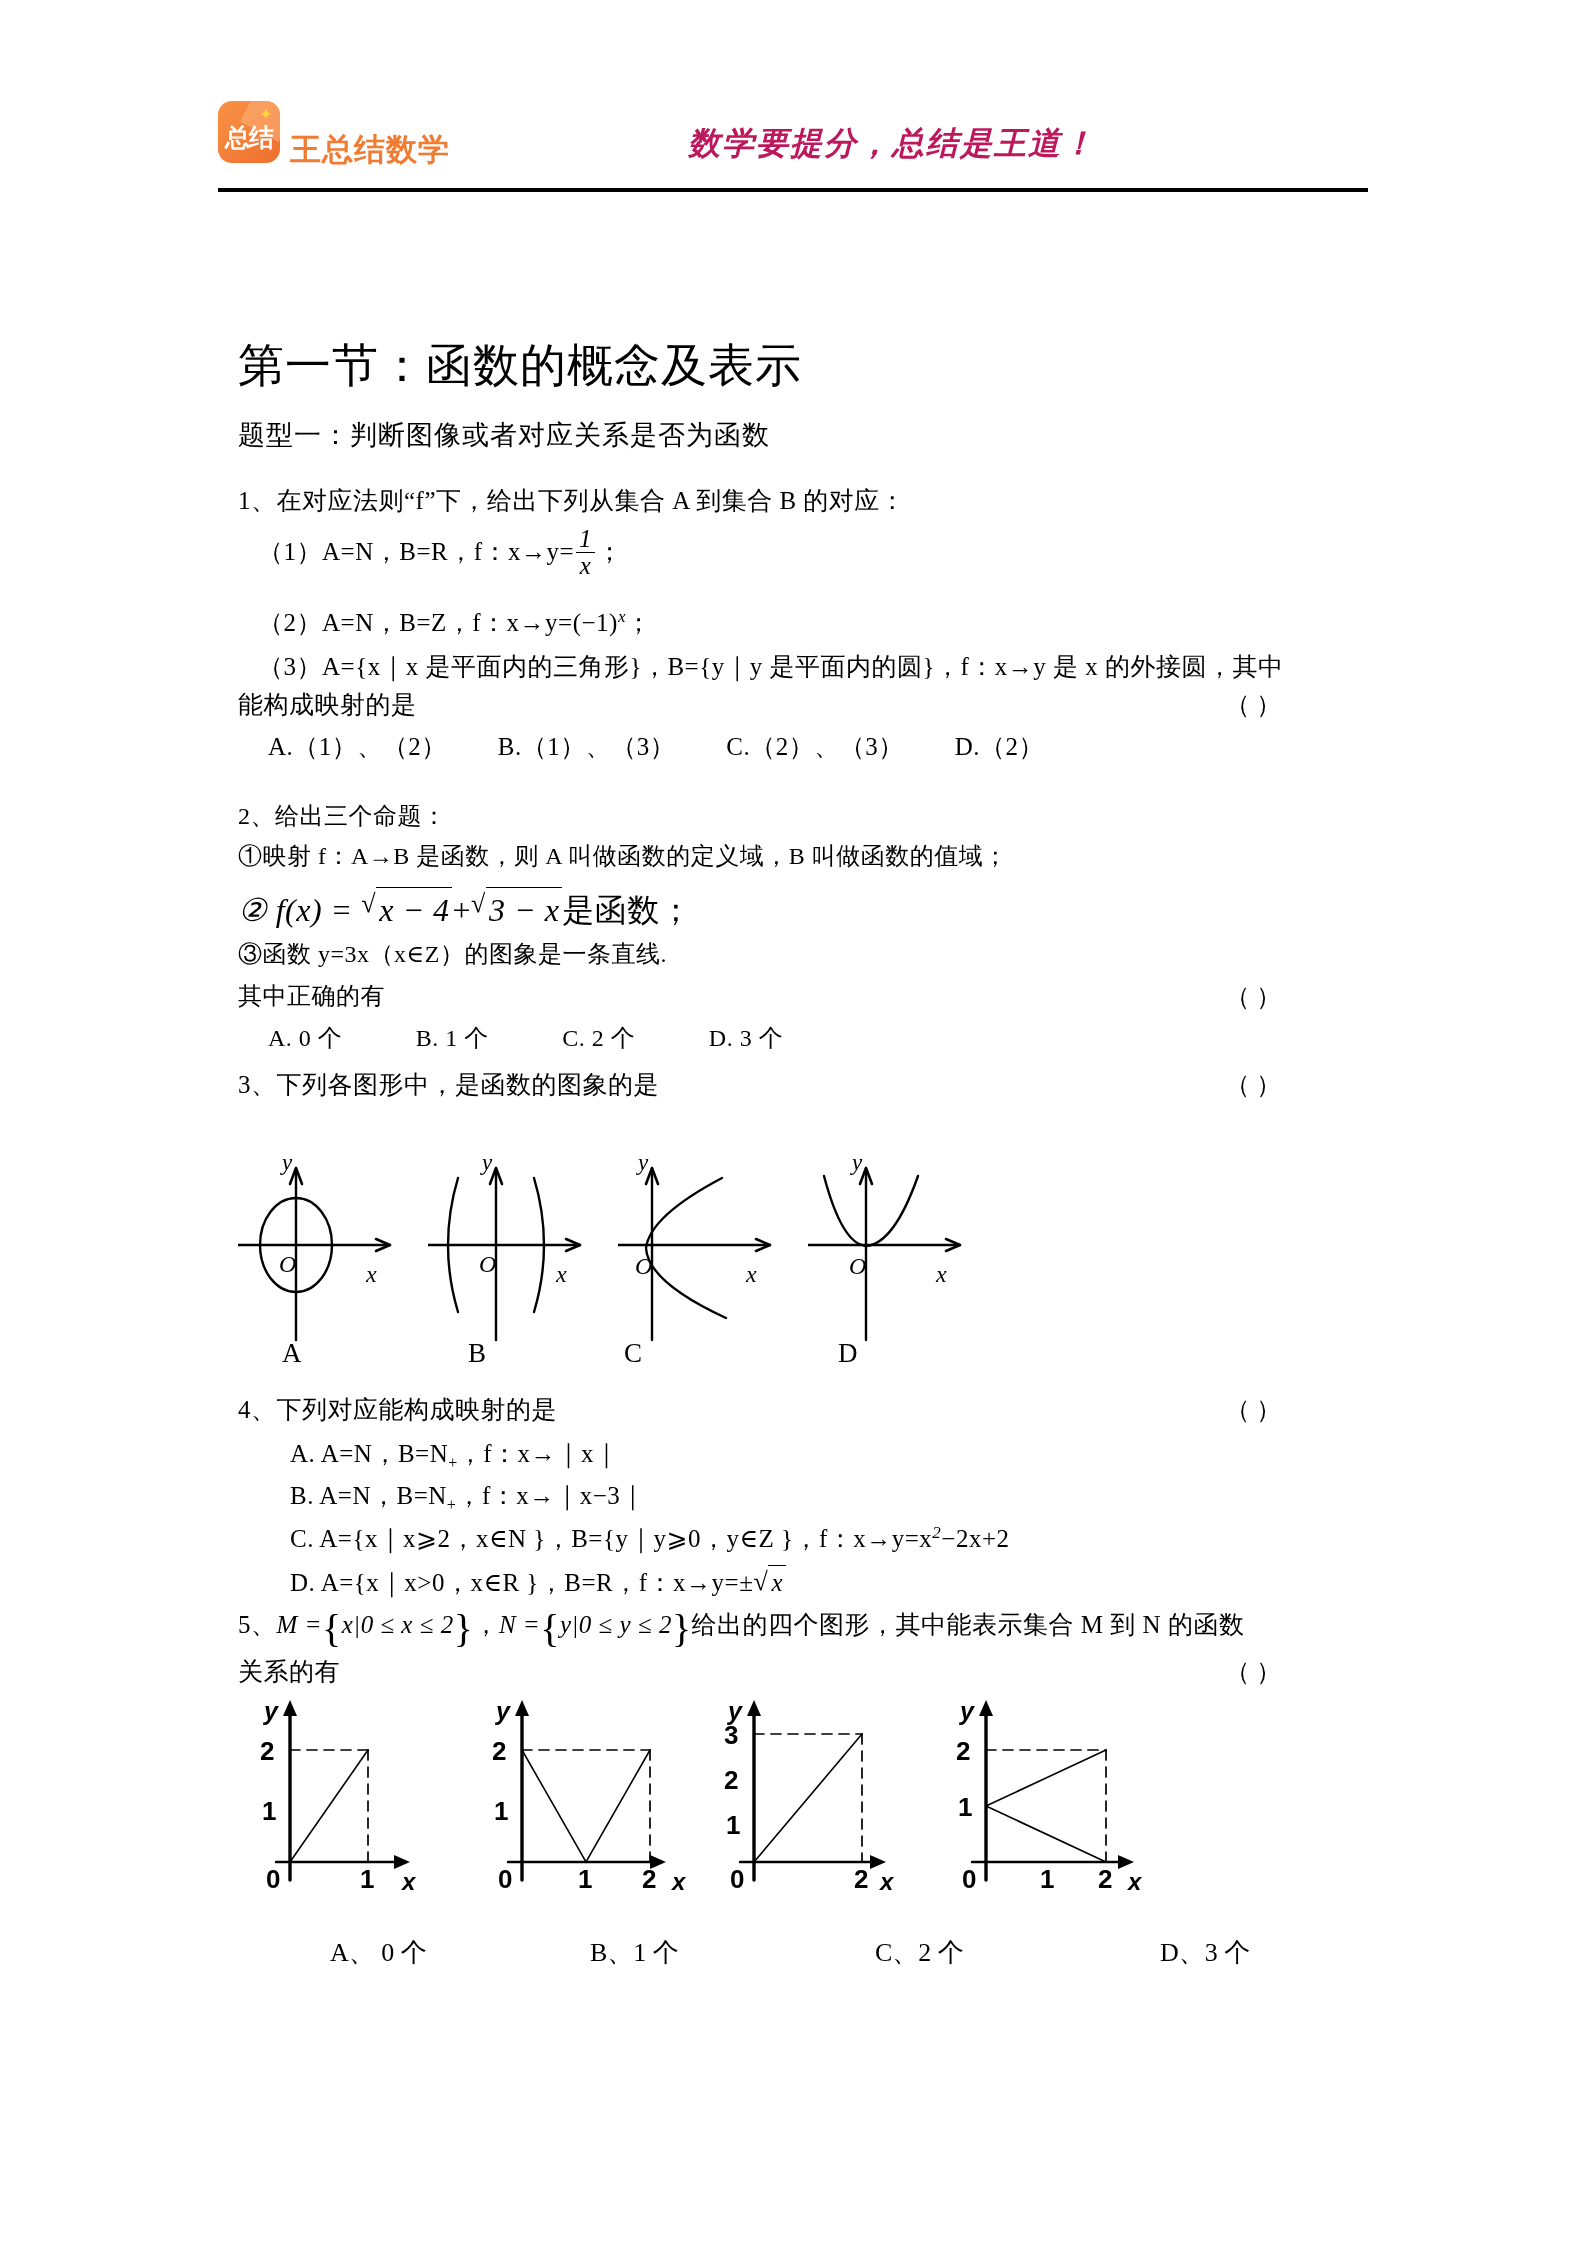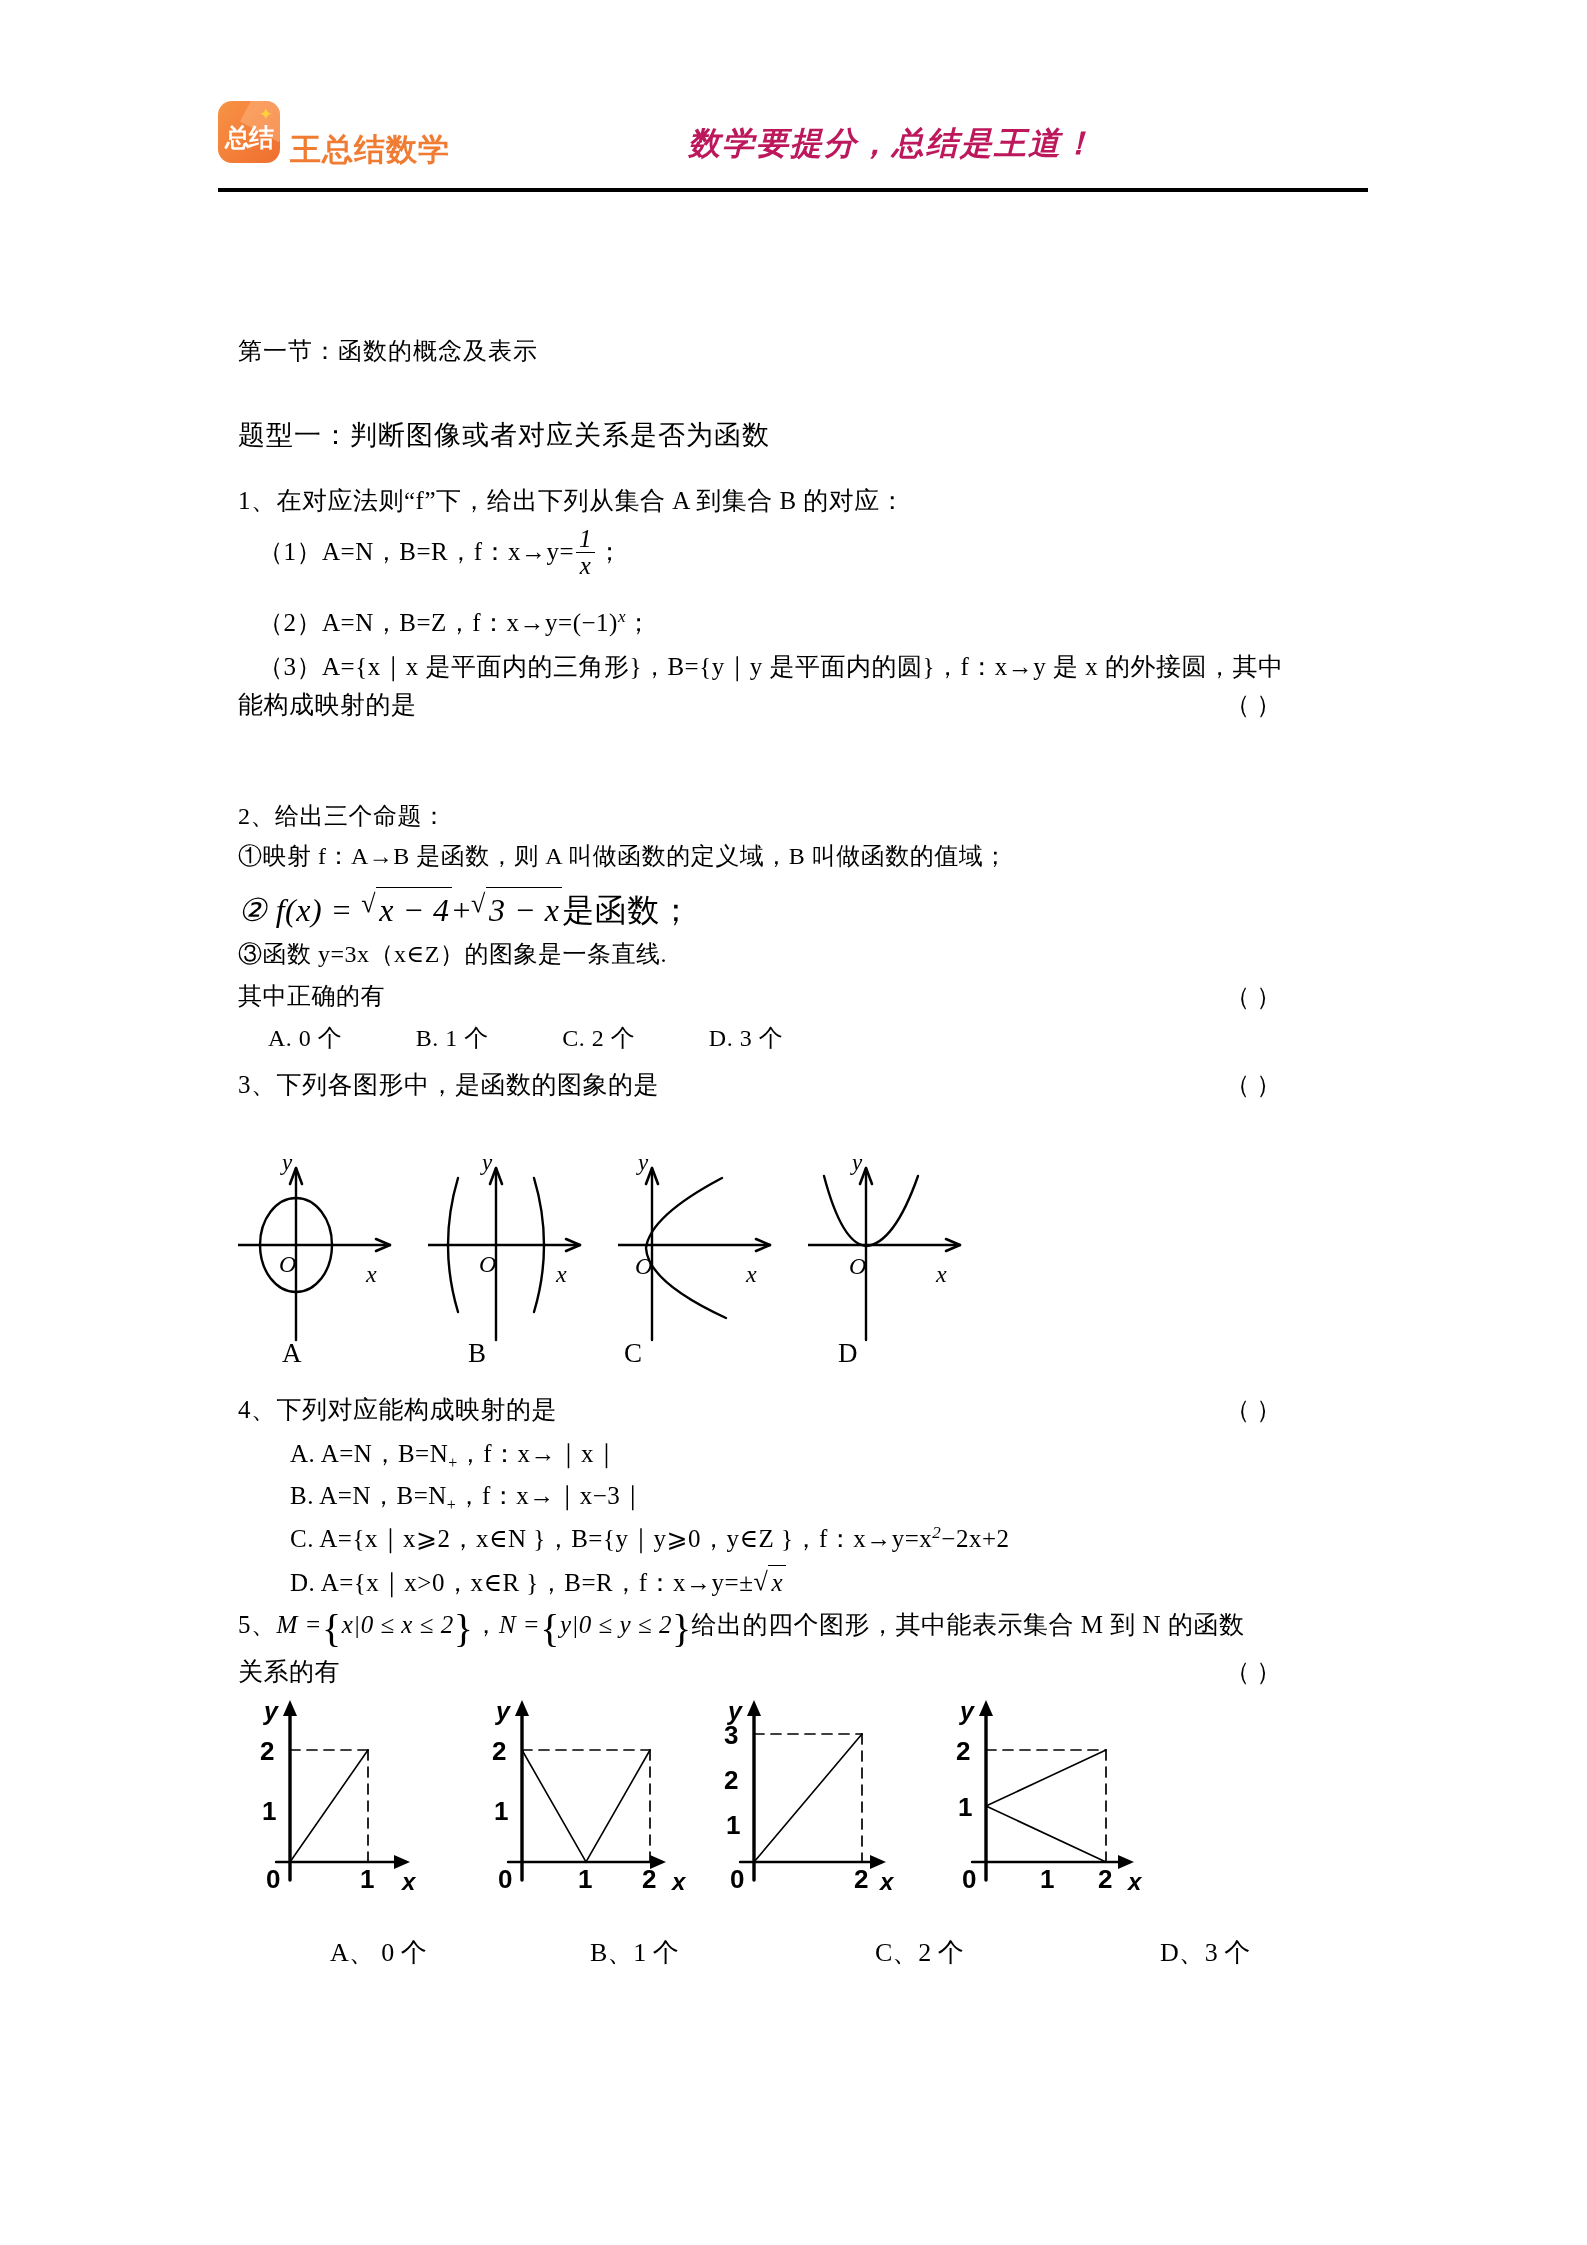--- a/index.html
+++ b/index.html
@@ -115,21 +115,21 @@
     font-family: "Liberation Sans", "DejaVu Sans", sans-serif;
     font-weight: bold;
     font-size: 42px;
     letter-spacing: 2px;
   }
   .section-title {
     position: absolute;
     left: 238px;
     top: 335px;
     font-family: "Liberation Sans", "DejaVu Sans", sans-serif;
-    font-size: 24px;
+    font-size: 46px;
     letter-spacing: 1px;
   }
   .qtype-title {
     position: absolute;
     left: 238px;
     top: 417px;
     font-family: "Liberation Sans", "DejaVu Sans", sans-serif;
     font-size: 27px;
     letter-spacing: 1px;
   }
@@ -269,20 +269,21 @@
     <span>（1）A=N，B=R，f：x→y=</span><span class="frac"><span class="num">1</span><span class="den">x</span></span><span>；</span>
   </div>
 
   <div class="blk" style="left:258px; top:605px;">
     <span>（2）A=N，B=Z，f：x→y=(−1)</span><span class="sup">x</span><span>；</span>
   </div>
 
   <div class="blk" style="left:258px; top:650px;">（3）A={x｜x 是平面内的三角形}，B={y｜y 是平面内的圆}，f：x→y 是 x 的外接圆，其中</div>
   <div class="blk" style="left:238px; top:688px;">能构成映射的是</div>
   <div class="blk" style="left:1225px; top:688px; letter-spacing:0;">（      ）</div>
+  <div class="blk" style="left:268px; top:730px;">A.（1）、（2）　　B.（1）、（3）　　C.（2）、（3）　　D.（2）</div>
 
   <div class="blk" style="left:238px; top:800px; font-size:24px;">2、给出三个命题：</div>
   <div class="blk" style="left:238px; top:840px; font-size:24px;">①映射 f：A→B 是函数，则 A 叫做函数的定义域，B 叫做函数的值域；</div>
 
   <div class="blk" style="left:238px; top:885px; font-size:32px;">
     <span class="ital">② f(x) =</span>
     <span class="rad"><span>x − 4</span></span><span>+</span><span class="rad"><span>3 − x</span></span><span>是函数；</span>
   </div>
 
   <div class="blk" style="left:238px; top:938px; font-size:24px;">③函数 y=3x（x∈Z）的图象是一条直线.</div>

